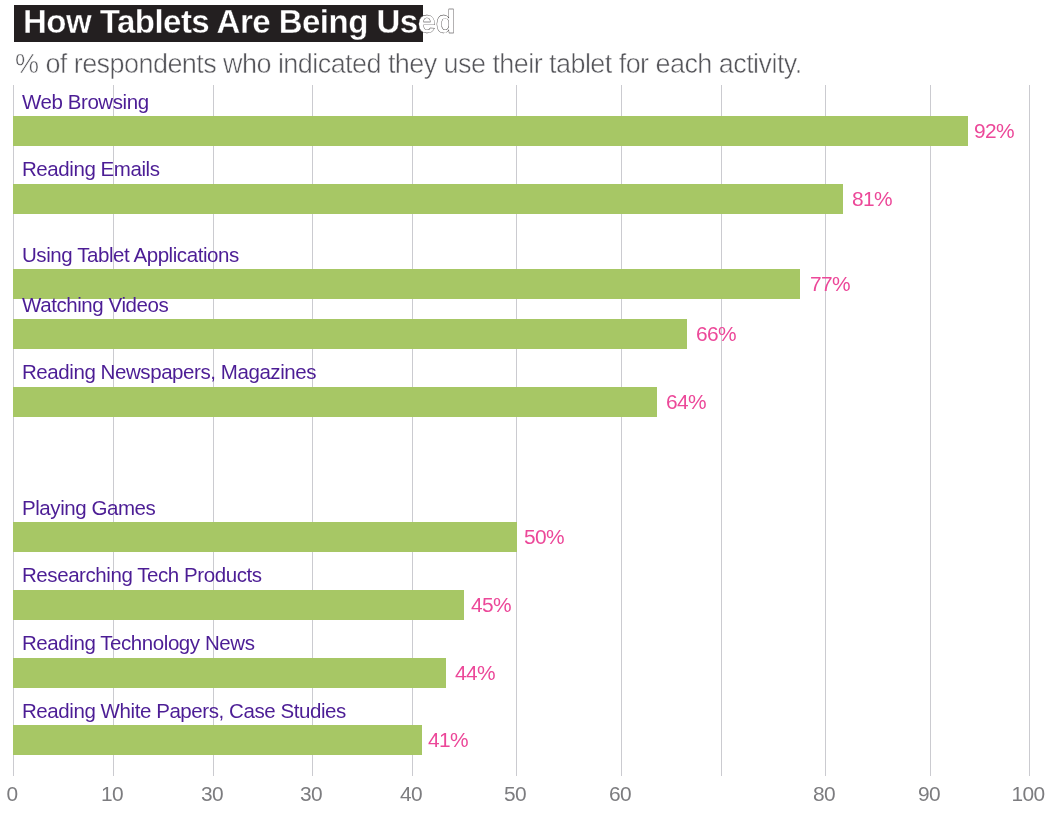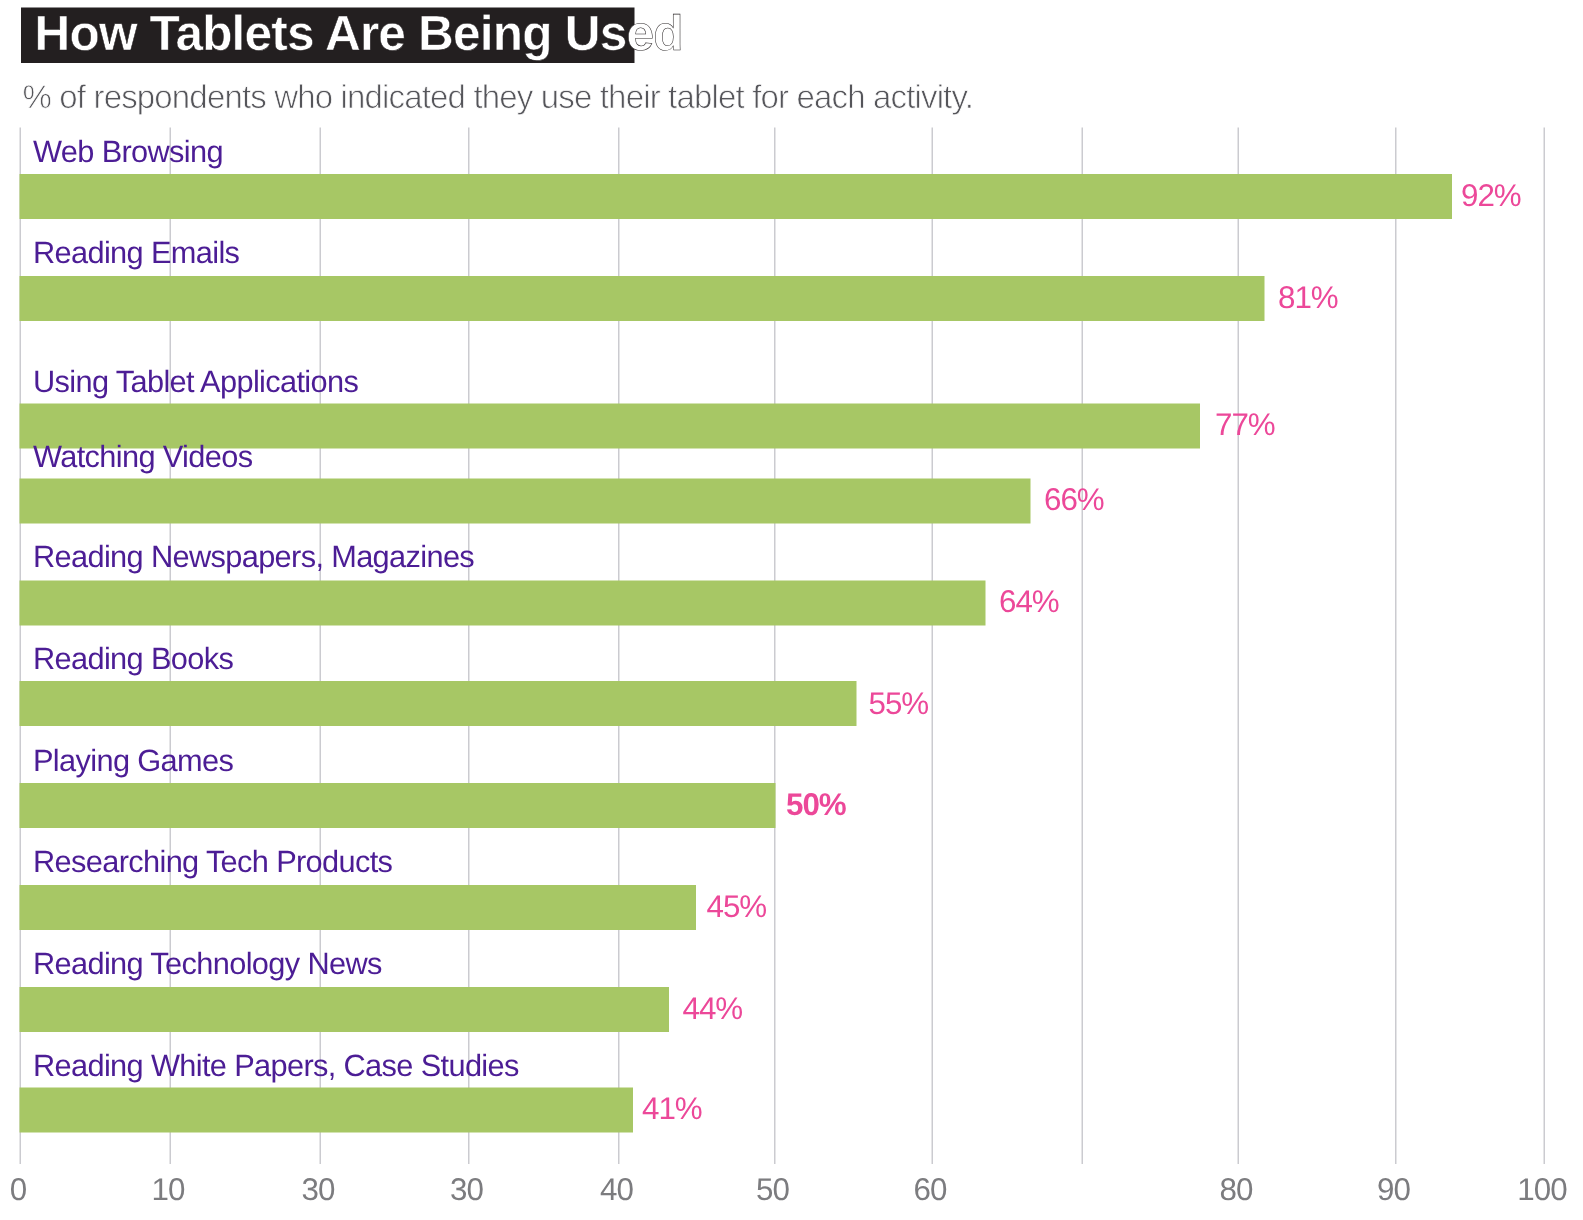--- a/index.html
+++ b/index.html
@@ -8,21 +8,21 @@
        font-family:"Liberation Sans",sans-serif;-webkit-font-smoothing:antialiased;}
   #root{position:relative;width:1055px;height:813px;background:#ffffff;overflow:hidden;}
 
   
   #title-band{position:absolute;left:13.5px;top:5px;width:409.5px;height:36.6px;
       background:#231f20;}
   #title-text{will-change:transform;position:absolute;left:22.6px;top:4.2px;
       height:36.6px;line-height:36.6px;color:#ffffff;font-size:33px;font-weight:bold;
       letter-spacing:-0.52px;white-space:nowrap;-webkit-text-stroke:0.35px #231f20;}
   #subtitle{will-change:transform;position:absolute;left:14.6px;top:51.8px;
-      color:#55555a;font-size:22px;letter-spacing:-0.56px;font-weight:400;white-space:nowrap;
+      color:#55555a;font-size:27px;letter-spacing:-0.56px;font-weight:400;white-space:nowrap;
       line-height:25px;-webkit-text-stroke:0.5px #ffffff;}
 
   
   #plot{position:absolute;left:0;top:0;width:1055px;height:813px;}
   .gridline{position:absolute;top:84.6px;height:691.2px;width:1px;background:#cbcbd0;}
   .row{position:absolute;left:0;width:1055px;height:30.1px;}
   .bar{position:absolute;left:13.3px;top:0;height:30.1px;background:#a7c765;}
   .rowlabel{will-change:transform;position:absolute;left:21.5px;top:-24.4px;
       font-size:20.5px;letter-spacing:-0.43px;color:#4c1d95;white-space:nowrap;
       line-height:20px;}
@@ -74,29 +74,24 @@
     <div class="row" style="top: 319px;">
       <div class="rowlabel">Watching Videos</div>
       <div class="bar" style="width: 674.1px;"></div>
       <div class="vallabel" style="left: 696px;">66%</div>
     </div>
     <div class="row" style="top: 386.7px;">
       <div class="rowlabel">Reading Newspapers, Magazines</div>
       <div class="bar" style="width: 643.9px;"></div>
       <div class="vallabel" style="left: 666px;">64%</div>
     </div>
-    <div class="row" style="top: 454.4px;">
-      <div class="rowlabel">Reading Books</div>
-      <div class="bar" style="width: 558.1px;"></div>
-      <div class="vallabel" style="left: 578.8px;">55%</div>
-    </div>
     <div class="row" style="top: 522.1px;">
       <div class="rowlabel">Playing Games</div>
       <div class="bar" style="width: 503.4px;"></div>
-      <div class="vallabel" style="left: 524.2px; font-weight: bold;">50%</div>
+      <div class="vallabel" style="left: 524.2px;">50%</div>
     </div>
     <div class="row" style="top: 589.8px;">
       <div class="rowlabel">Researching Tech Products</div>
       <div class="bar" style="width: 450.5px;"></div>
       <div class="vallabel" style="left: 471.3px;">45%</div>
     </div>
     <div class="row" style="top: 657.5px;">
       <div class="rowlabel">Reading Technology News</div>
       <div class="bar" style="width: 433.1px;"></div>
       <div class="vallabel" style="left: 454.7px;">44%</div>

